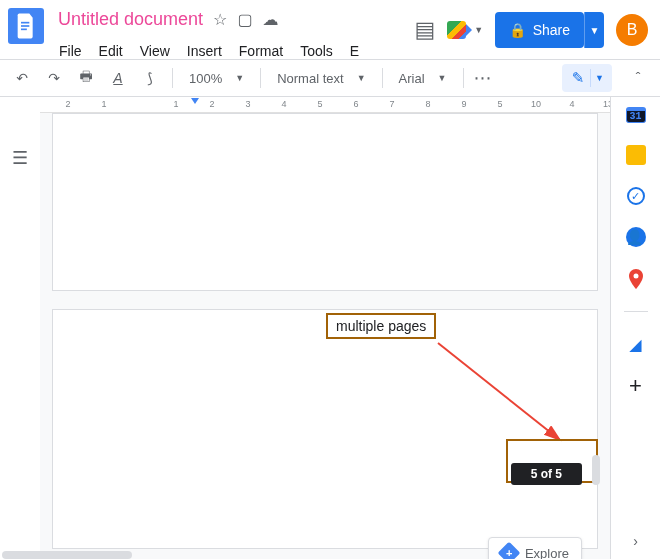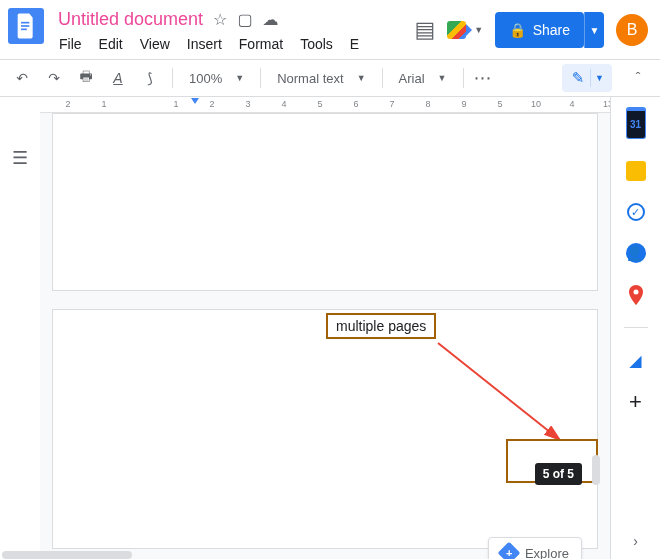--- a/index.html
+++ b/index.html
@@ -6,21 +6,21 @@
 body { width: 660px; height: 559px; overflow: hidden; background: #fff; position: relative; }
 
 .header { height: 59px; display: flex; align-items: flex-start; padding: 6px 8px 0 8px; border-bottom: 0; }
 .docs-icon { width: 36px; height: 36px; background: #4285f4; border-radius: 3px; display: flex; align-items: center; justify-content: center; margin-right: 8px; margin-top: 2px; }
 .docs-icon svg { width: 20px; height: 26px; }
 .title-area { flex: 1; }
 .title-row { display: flex; align-items: center; height: 26px; }
 .doc-title { font-size: 18px; color: #ec4899; margin-left: 6px; }
 .title-icons { display: flex; gap: 10px; margin-left: 10px; color: #5f6368; }
 .title-icons span { font-size: 16px; cursor: pointer; }
-.menu-row { display: flex; gap: 3px; font-size: 14px; color: #202124; margin-top: 2px; }
+.menu-row { display: flex; gap: 3px; font-size: 14px; color: #202124; margin-top: 9px; }
 .menu-item { padding: 2px 7px; cursor: pointer; border-radius: 3px; }
 .header-right { display: flex; align-items: center; gap: 12px; margin-top: 6px; margin-right: 4px; }
 .comment-icon { font-size: 22px; color: #5f6368; cursor: pointer; }
 .meet-icon { width: 36px; height: 24px; cursor: pointer; display:flex; align-items:center; }
 .meet-cam { width: 24px; height: 18px; background: linear-gradient(135deg,#34a853 0%, #34a853 40%, #fbbc04 40%,#fbbc04 60%,#ea4335 60%,#ea4335 80%,#4285f4 80%); border-radius: 3px; position: relative; }
 .meet-cam::after { content:''; position:absolute; right:-6px; top:3px; border-left:6px solid #4285f4; border-top:6px solid transparent; border-bottom:6px solid transparent; }
 .share-btn { background: #1a73e8; color: #fff; border: none; border-radius: 4px; height: 36px; padding: 0 14px; font-size: 14px; font-weight: 500; display: flex; align-items: center; gap: 6px; cursor: pointer; }
 .share-caret { background: #1a73e8; color: #fff; border: none; border-left: 1px solid rgba(255,255,255,0.3); height: 36px; width: 20px; border-radius: 0 4px 4px 0; margin-left: -12px; cursor: pointer; font-size:10px; }
 .avatar { width: 32px; height: 32px; border-radius: 50%; background: #f57c00; color: #fff; display: flex; align-items: center; justify-content: center; font-weight: 500; cursor: pointer; }
 
@@ -43,35 +43,35 @@
 .ruler-marker { position:absolute; top:1px; left:148px; width:14px; height:12px; }
 .ruler-marker::before { content:''; position:absolute; left:3px; top:0; border-left:4px solid transparent; border-right:4px solid transparent; border-top:6px solid #4285f4; }
 .ruler-ticks { position: absolute; left: 10px; right: 0; top: 0; height: 100%; white-space: nowrap; overflow: hidden; }
 .ruler-ticks span { display: inline-block; width: 36px; text-align: center; position: relative; top: 2px; }
 
 .pages { padding: 0 12px 12px 12px; position: relative; }
 .page { background: #fff; border: 1px solid #dadce0; margin-bottom: 18px; }
 .page-top { height: 178px; }
 .page-bot { height: 240px; }
 
-.page-indicator { position: absolute; right: 28px; top: 350px; background: #202124; color: #fff; font-size: 12px; font-weight: 600; padding: 4px 8px; border-radius: 3px; }
+.page-indicator { position: absolute; right: 28px; top: 350px; background: #202124; color: #fff; font-size: 12px; font-weight: 600; padding: 4px 20px; border-radius: 3px; }
 .scroll-thumb { position: absolute; right: 10px; top: 342px; width: 8px; height: 30px; background: #dadce0; border-radius: 4px; }
 
 .annotation-box { position: absolute; border: 2px solid #a16207; }
 .anno-label { left: 286px; top: 200px; padding: 3px 8px; color: #202124; font-size: 14px; background: #fff; }
 .anno-pg { left: 466px; top: 326px; width: 92px; height: 44px; }
 .arrow-svg { position: absolute; left: 390px; top: 222px; }
 
 .explore-btn { position: absolute; right: 28px; bottom: 10px; background: #fff; border: 1px solid #dadce0; border-radius: 4px; height: 32px; padding: 0 12px; display: flex; align-items: center; gap: 8px; font-size: 13px; color: #5f6368; cursor: pointer; box-shadow: 0 1px 3px rgba(0,0,0,0.1); }
 .explore-ic { width: 16px; height: 16px; background: #4285f4; transform: rotate(45deg); border-radius: 2px; display:flex; align-items:center; justify-content:center; }
 .explore-ic::after { content:'+'; color:#fff; transform: rotate(-45deg); font-size:11px; font-weight:bold; }
 
 .side-panel { width: 50px; border-left: 1px solid #dadce0; display: flex; flex-direction: column; align-items: center; padding-top: 10px; gap: 22px; background: #fff; position: relative; }
 .side-ic { width: 20px; height: 20px; cursor: pointer; display:flex; align-items:center; justify-content:center; font-size:14px; border-radius:3px; }
-.sp-calendar { background: #0f172a; border: 1px solid #4285f4; color: #4285f4; font-size: 10px; font-weight: bold; width:20px; height:32px; display:flex; align-items:center; justify-content:center; border-top:4px solid #4285f4; }
+.sp-calendar { background: #0f172a; border: 1px solid #4285f4; color: #4285f4; font-size: 10px; font-weight: bold; width:20px; height:16px; display:flex; align-items:center; justify-content:center; border-top:4px solid #4285f4;font-family:Liberation Mono, monospace; }
 .sp-keep { background: #fbbc04; }
 .sp-tasks { color: #1a73e8; border:2px solid #1a73e8; border-radius:50%; width:18px; height:18px; font-size:11px; }
 .sp-contacts { background: #1a73e8; color:#fff; border-radius:50%; }
 .sp-maps svg { width:16px; height:20px; }
 .side-sep { width: 24px; height: 1px; background: #dadce0; }
 .sp-mail { color:#1a73e8; font-size:16px; }
 .sp-plus { font-size: 22px; font-weight: 300; color: #202124; }
 .sp-expand { position: absolute; bottom: 10px; font-size: 14px; color: #5f6368; cursor: pointer; }
 
 .bottom-scroll { position: absolute; bottom: 0; left: 2px; width: 130px; height: 8px; background: #dadce0; border-radius: 4px; }

